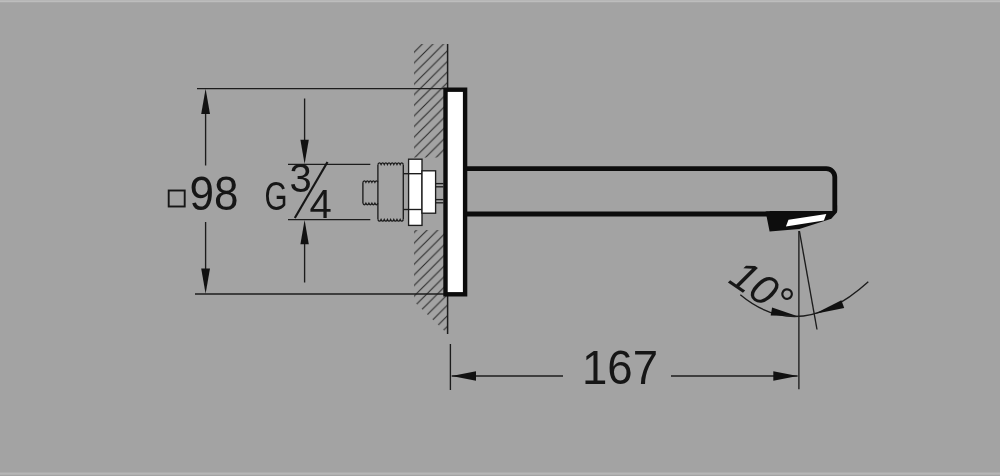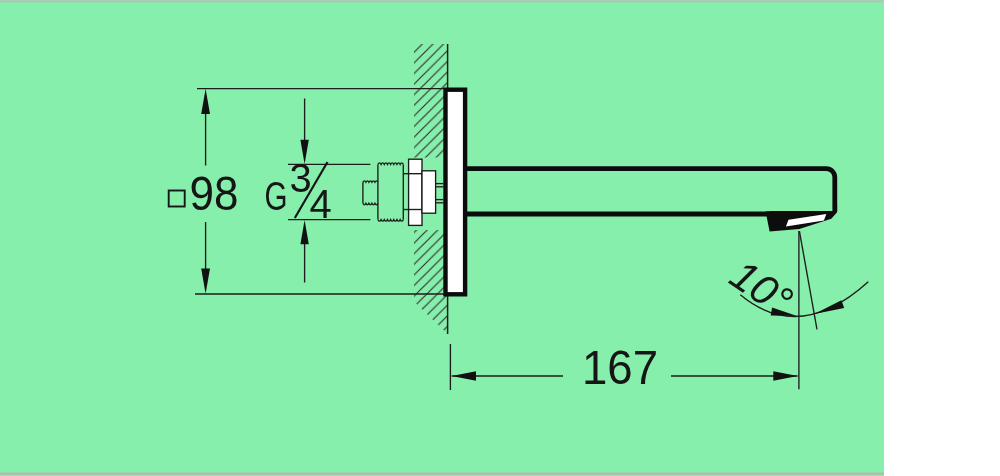--- a/index.html
+++ b/index.html
@@ -1,16 +1,16 @@
 <!DOCTYPE html>
 <html><head>
 <meta charset="utf-8">
 <style>
   html,body{margin:0;padding:0;background:#ffffff;}
-  .stage{width:884px;height:476px;position:relative;background:#86efac;overflow:hidden;}
+  .stage{width:1000px;height:476px;position:relative;background:#a3a3a3;overflow:hidden;}
   svg{display:block;}
   .lbl{font-family:"Liberation Sans", sans-serif;fill:#161616;}
   .thin{stroke:#1c1c1c;stroke-width:1.35;fill:none;}
   .thick{stroke:#0c0c0c;stroke-width:4.8;fill:none;stroke-linecap:butt;}
   .arrow{fill:#111;stroke:none;}
   .fit{stroke:#1c1c1c;stroke-width:1.35;fill:#ffffff;}
   .fitline{stroke:#1c1c1c;stroke-width:1.35;fill:none;}
 </style>
 </head>
 <body>

